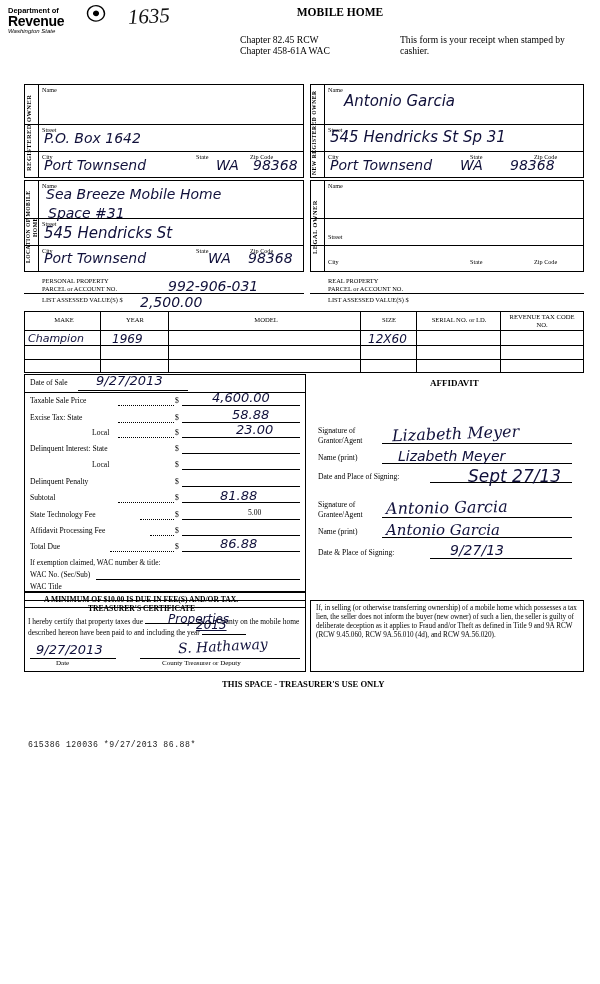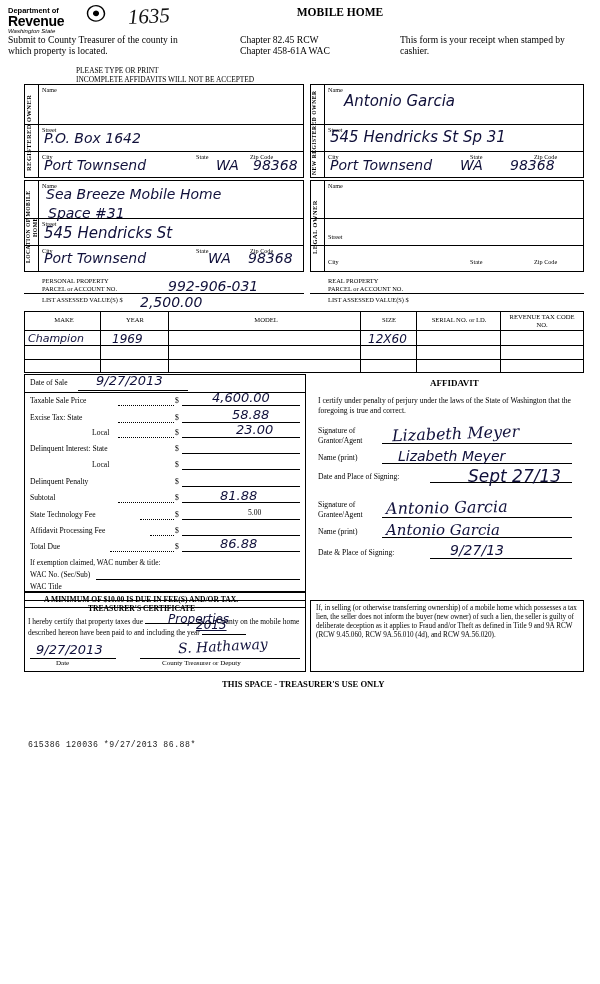--- a/index.html
+++ b/index.html
@@ -65,32 +65,27 @@
     <div class="dor-logo">
       <div class="dep">Department of</div>
       <div class="rev">Revenue</div>
       <div class="wa">Washington State</div>
     </div>
     <div class="swirl">⦿</div>
     <div class="hand-num">1635</div>
 
     <div class="title1">MOBILE HOME</div>
 
-    <div class="submit">Submit to County Treasurer of the county in which property is located.</div>
     <div class="chap">
       <div>Chapter 82.45 RCW</div>
       <div>Chapter 458-61A WAC</div>
     </div>
     <div class="receipt">This form is your receipt when stamped by cashier.</div>
   </div>
 
-  <div class="pleasetype">
-    <div>PLEASE TYPE OR PRINT</div>
-    <div>INCOMPLETE AFFIDAVITS WILL NOT BE ACCEPTED</div>
-  </div>
 
   <div class="bx" style="left:24px;top:84px;width:280px;height:94px;"></div>
   <div class="hline" style="left:24px;top:124px;width:280px;"></div>
   <div class="hline" style="left:24px;top:151px;width:280px;"></div>
   <div class="vline" style="left:38px;top:84px;height:94px;"></div>
   <div class="sidelabel" style="left:25px;top:92px;width:12px;height:82px;">REGISTERED OWNER</div>
 
   <div class="lbl" style="left:42px;top:86px;">Name</div>
   <div class="lbl" style="left:42px;top:126px;">Street</div>
   <div class="lbl" style="left:42px;top:153px;">City</div>
@@ -254,21 +249,20 @@
   <div class="lrow" style="left:30px;top:558px;font-size:7.4px;">If exemption claimed, WAC number &amp; title:</div>
   <div class="lrow" style="left:30px;top:570px;font-size:7.4px;">WAC No. (Sec/Sub)</div>
   <div class="ul" style="left:96px;top:578px;width:204px;"></div>
   <div class="lrow" style="left:30px;top:582px;font-size:7.4px;">WAC Title</div>
   <div class="ul" style="left:70px;top:590px;width:230px;"></div>
 
   <div class="bx" style="left:24px;top:592px;width:282px;height:16px;"></div>
   <div class="lrow" style="left:44px;top:595px;font-size:7.6px;font-weight:bold;">A MINIMUM OF $10.00 IS DUE IN FEE(S) AND/OR TAX.</div>
 
   <div class="affid" style="left:430px;top:378px;">AFFIDAVIT</div>
-  <div class="smalltxt" style="left:318px;top:396px;width:266px;">I certify under penalty of perjury under the laws of the State of Washington that the foregoing is true and correct.</div>
 
   <div class="smalltxt" style="left:318px;top:426px;width:70px;">Signature of<br>Grantor/Agent</div>
   <div class="ul" style="left:382px;top:442px;width:190px;"></div>
   <div class="hw2" style="left:392px;top:424px;font-size:16px;transform:rotate(-2deg);">Lizabeth Meyer</div>
 
   <div class="smalltxt" style="left:318px;top:453px;">Name (print)</div>
   <div class="ul" style="left:382px;top:462px;width:190px;"></div>
   <div class="hw" style="left:398px;top:448px;font-size:14px;">Lizabeth Meyer</div>
 
   <div class="smalltxt" style="left:318px;top:472px;">Date and Place of Signing:</div>

